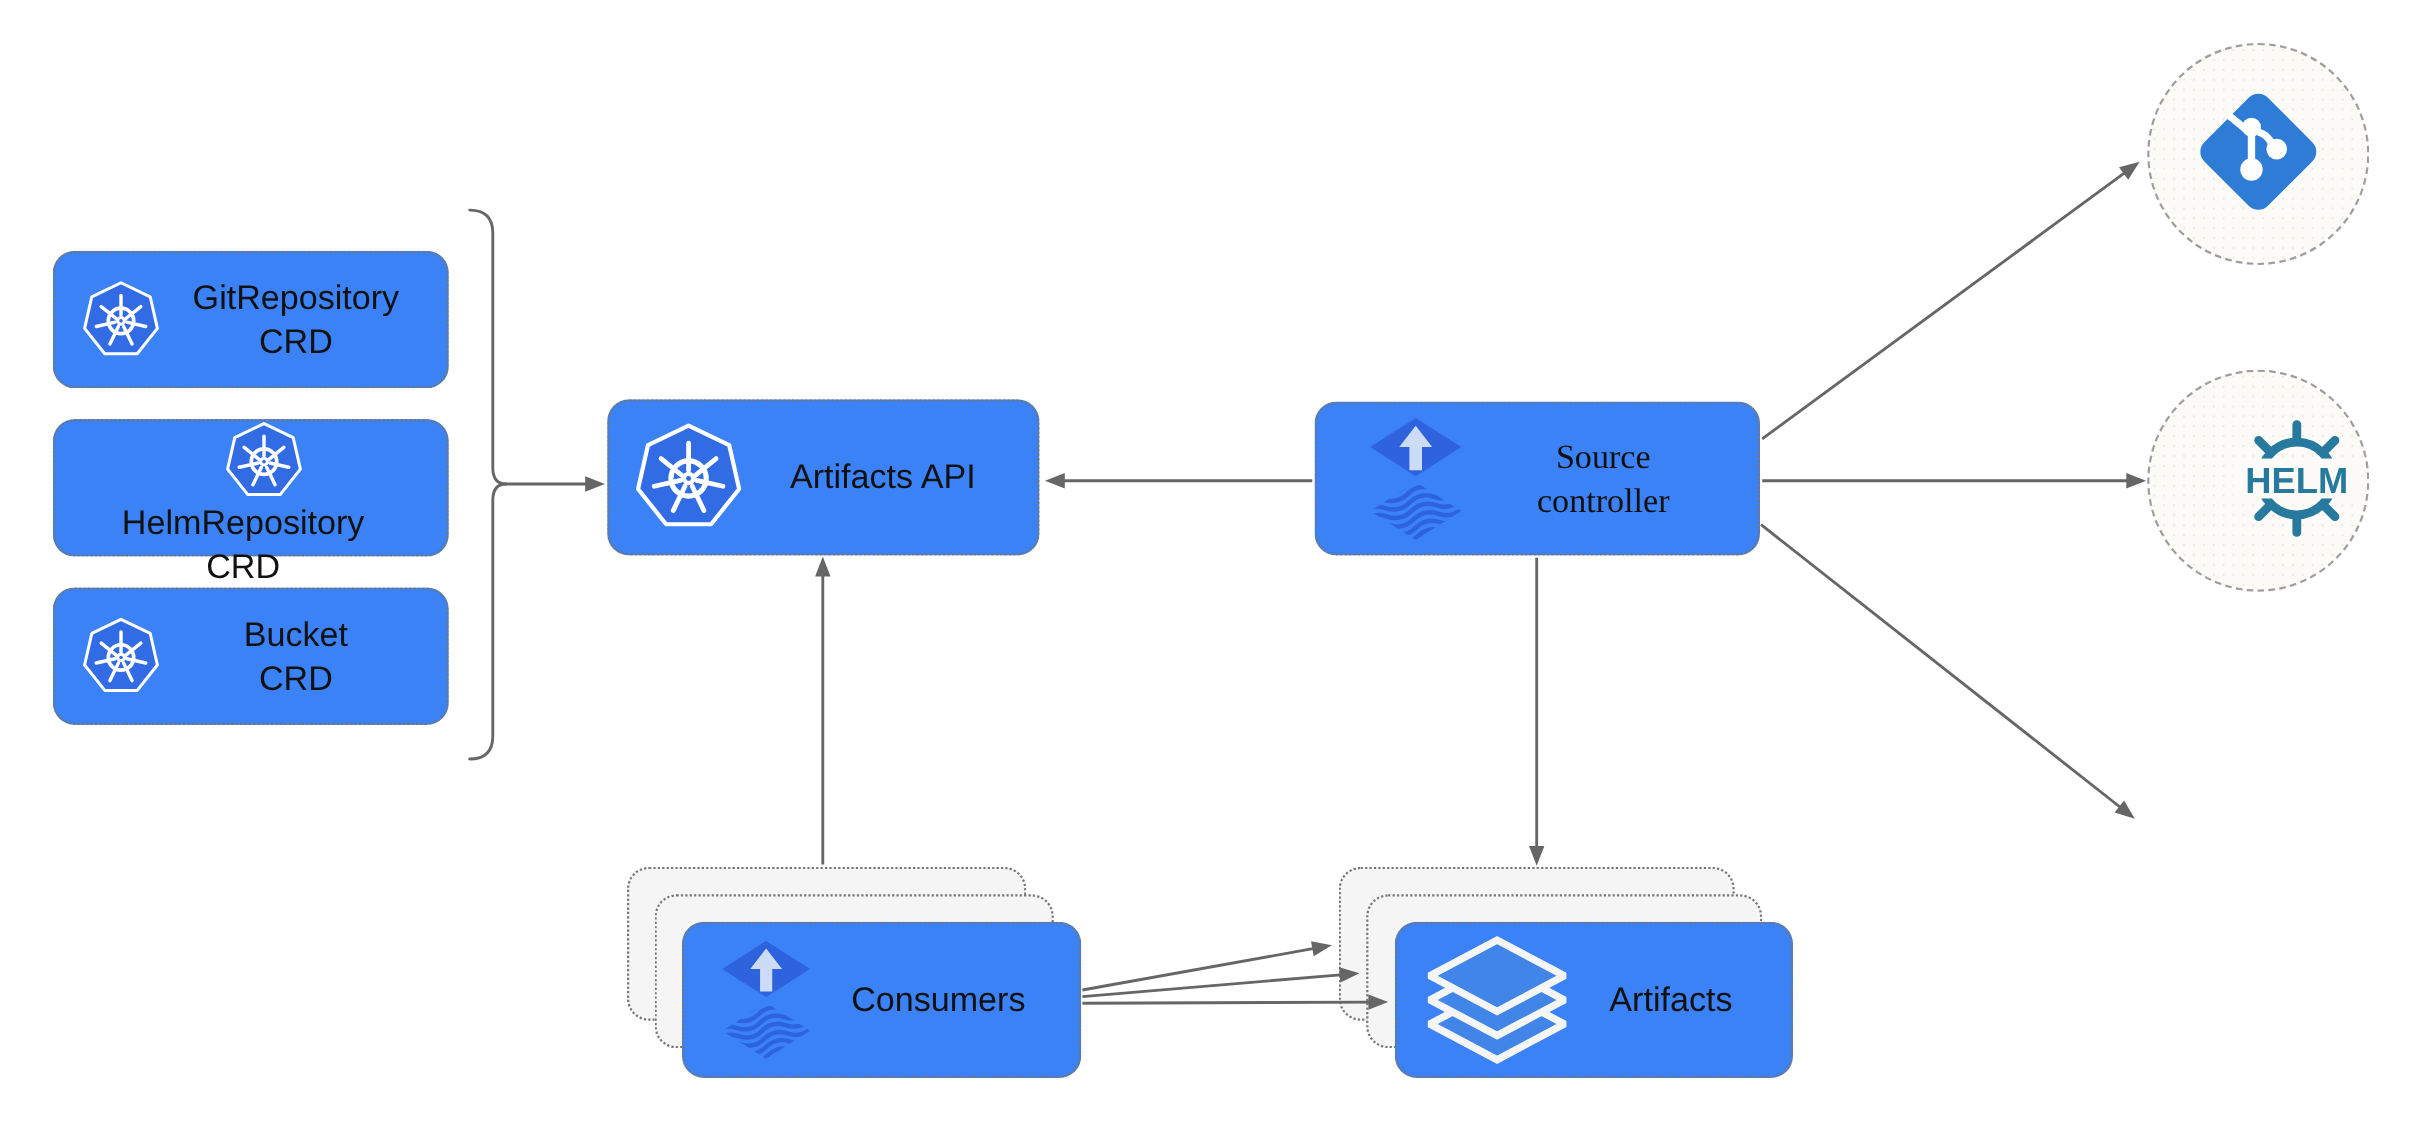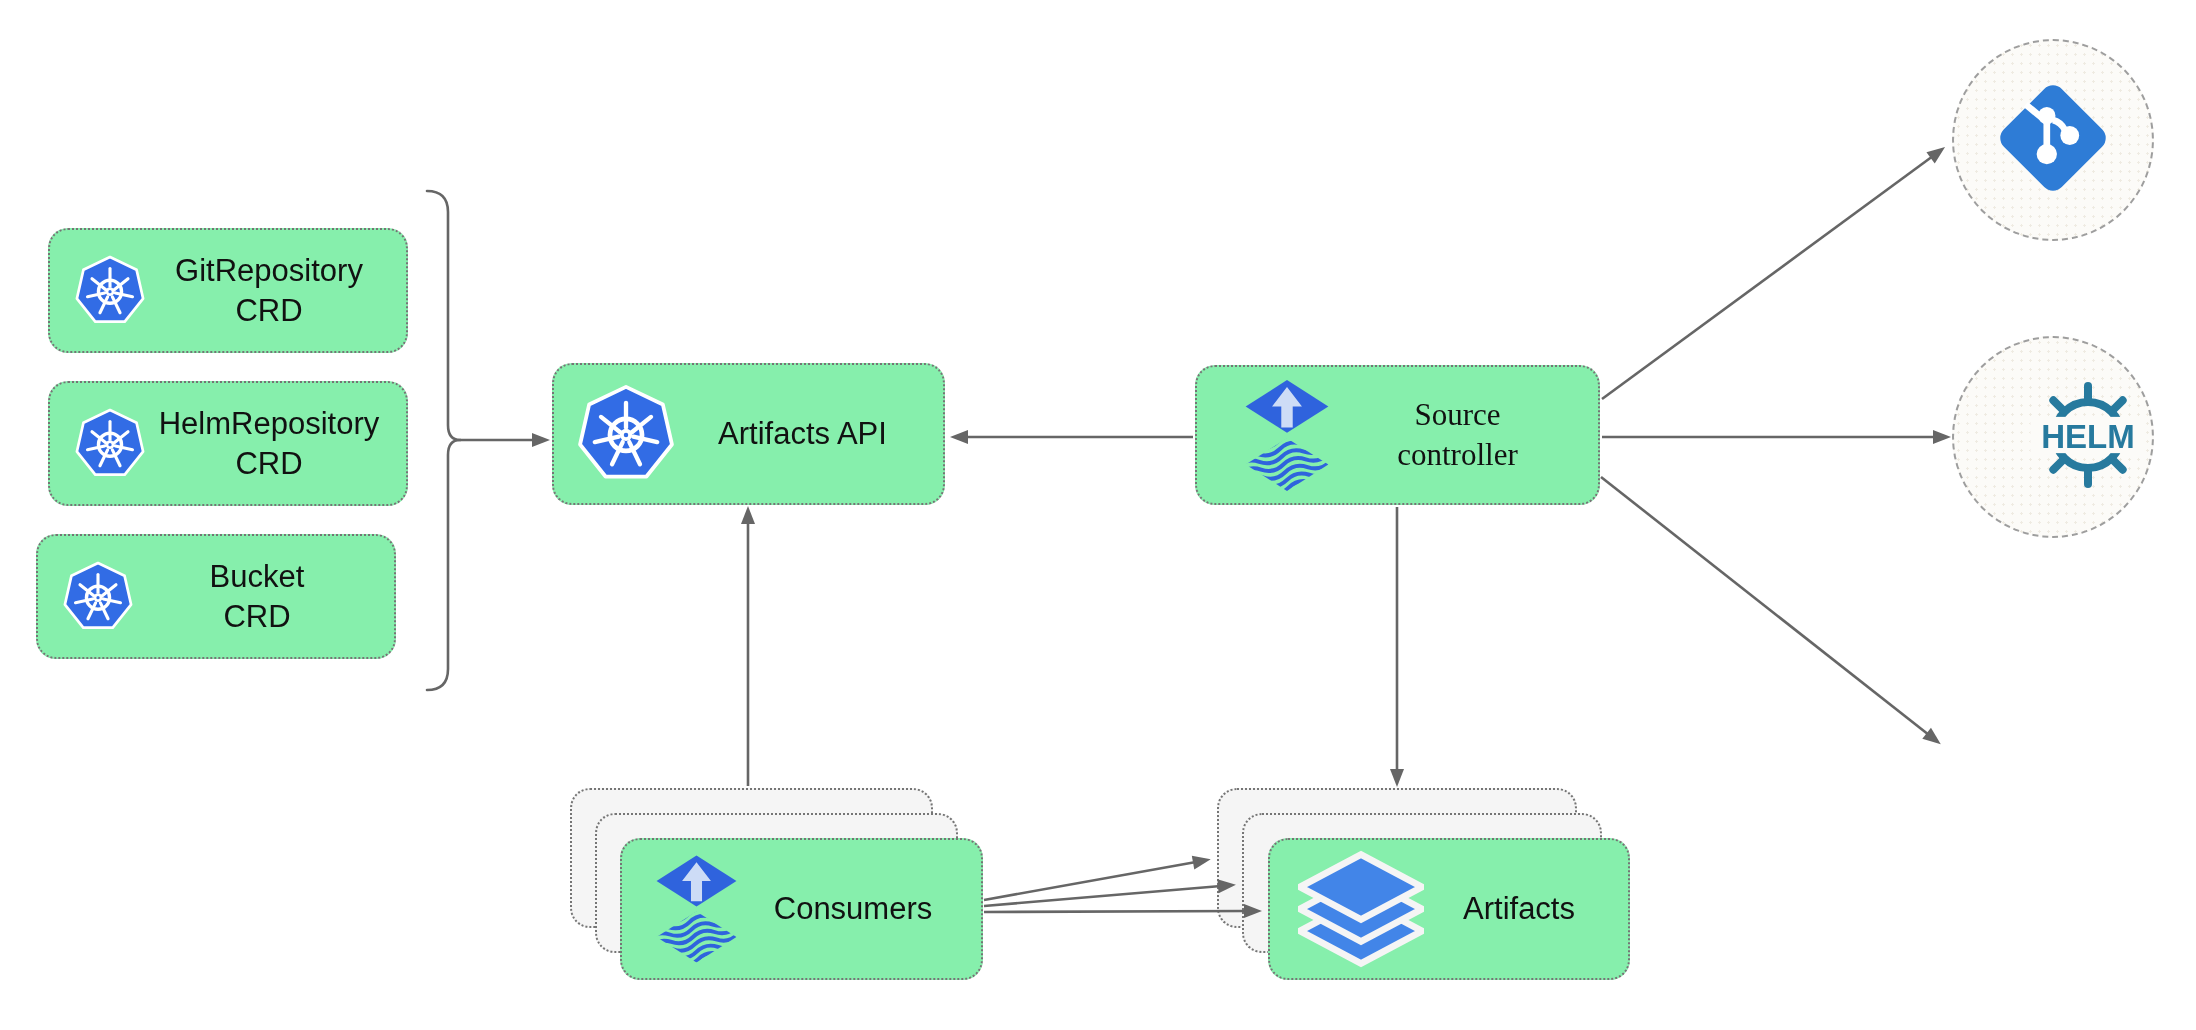--- a/index.html
+++ b/index.html
@@ -1,21 +1,21 @@
 <!DOCTYPE html>
 <html><head>
 <meta charset="utf-8">
 <style>
   html,body{margin:0;padding:0;background:#ffffff;}
   #stage{
     position:relative;width:2196px;height:1030px;background:#ffffff;overflow:hidden;
     font-family:"Liberation Sans","DejaVu Sans",sans-serif;color:#161616;
   }
   .node{
-    position:absolute;background:#86efac;border:2.5px dotted #757575;border-radius:20px;
+    position:absolute;background:#3b82f6;border:2.5px dotted #757575;border-radius:20px;
     box-sizing:border-box;display:flex;align-items:center;z-index:2;
   }
   .node .label{
     flex:1;text-align:center;font-size:31px;line-height:1.28;color:#111;
     white-space:pre-line;padding-right:14px;
   }
   .ghost{position:absolute;background:#f5f5f5;border:2.5px dotted #757575;border-radius:20px;box-sizing:border-box;}
   .icon-wrap{flex:0 0 auto;display:flex;align-items:center;justify-content:center;}
   .endpoint{
     position:absolute;width:202px;height:202px;border-radius:50%;
@@ -78,31 +78,31 @@
   <div class="node" style="left:48px;top:228px;width:360px;height:125px;">
     <span class="icon-wrap" style="margin-left:24px;">
       <svg width="72" height="72" viewBox="-3 -3 106 106">
           <use href="#k8s-logo"></use>
         </svg>
     </span>
     <span class="label">GitRepository
 CRD</span>
   </div>
 
-  <div class="node" style="left:48px;top:381px;width:360px;height:125px;">
+  <div class="node" style="left:48px;top:381px;width:360px;height:125px;flex-direction:column;">
     <span class="icon-wrap" style="margin-left:24px;">
       <svg width="72" height="72" viewBox="-3 -3 106 106">
           <use href="#k8s-logo"></use>
         </svg>
     </span>
     <span class="label">HelmRepository
 CRD</span>
   </div>
 
-  <div class="node" style="left:36px;top:534px;width:360px;height:125px;justify-content:center;">
+  <div class="node" style="left:48px;top:534px;width:360px;height:125px;justify-content:center;">
     <span class="icon-wrap" style="margin-left:24px;">
       <svg width="72" height="72" viewBox="-3 -3 106 106">
           <use href="#k8s-logo"></use>
         </svg>
     </span>
     <span class="label">Bucket
 CRD</span>
   </div>
 
   <div class="node" style="left:552px;top:363px;width:393px;height:142px;">

